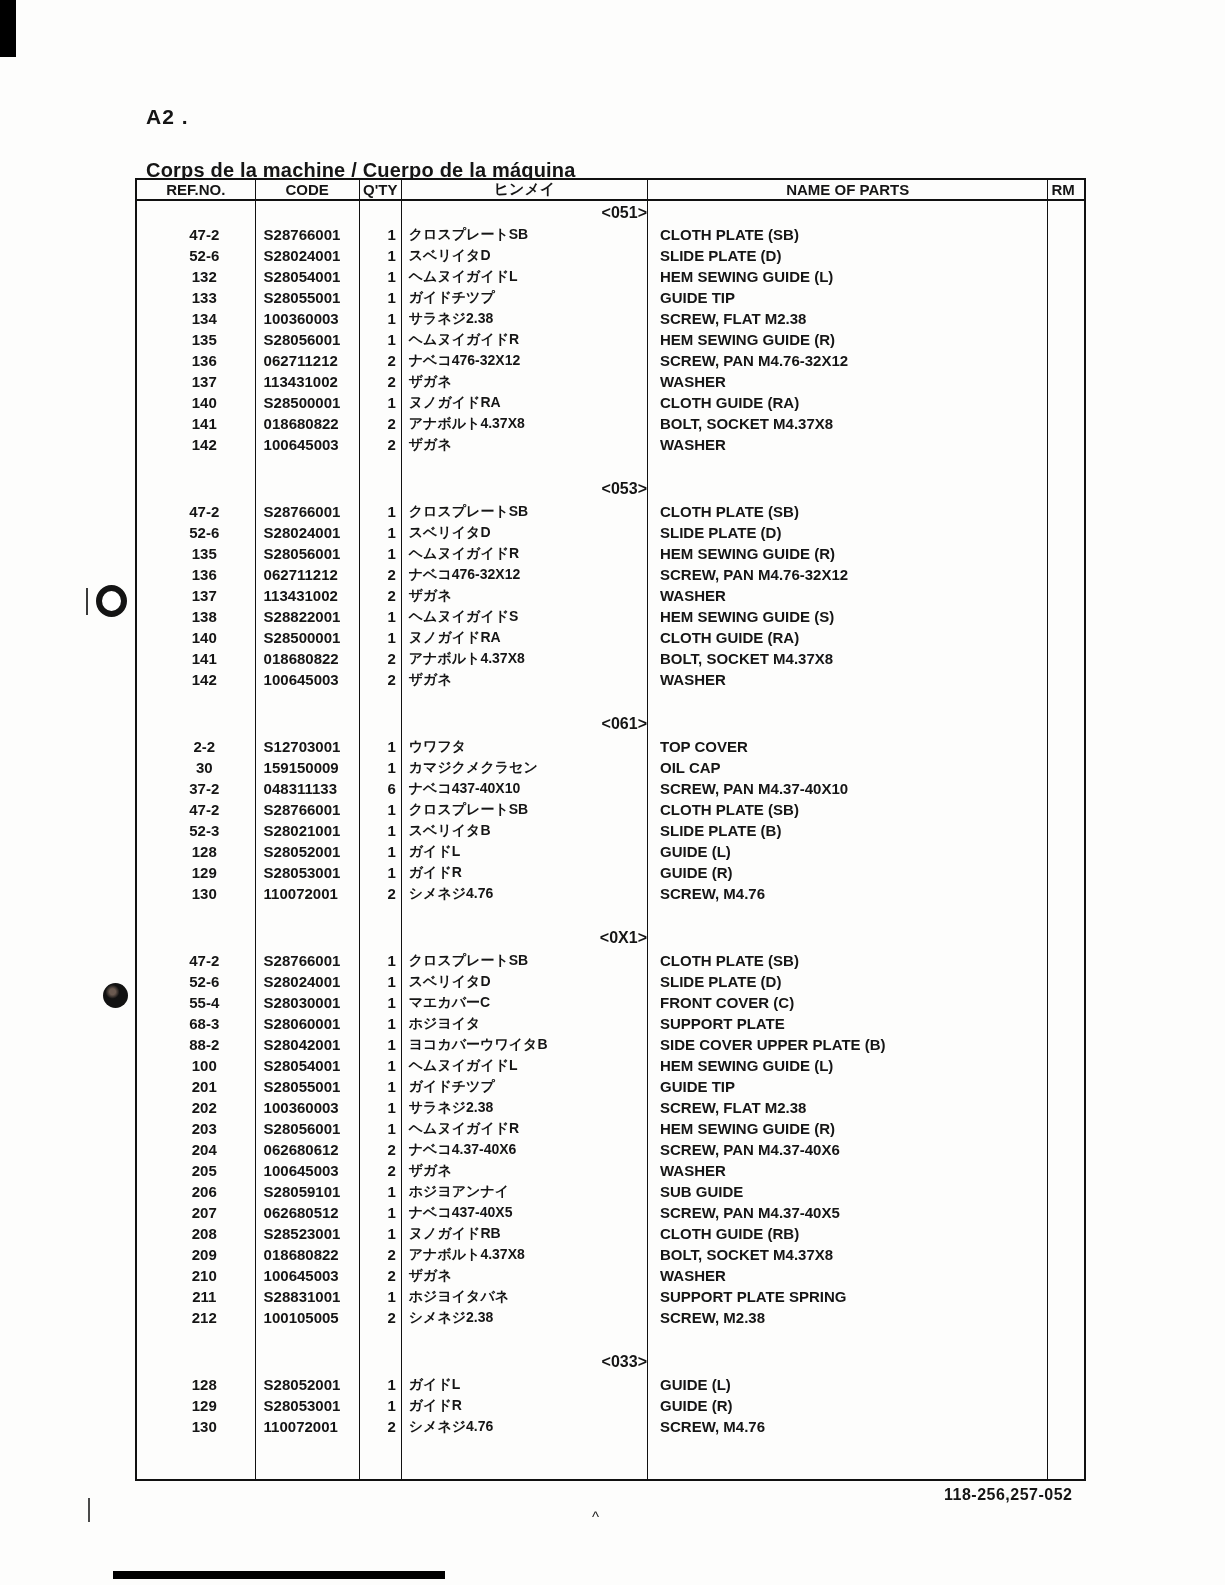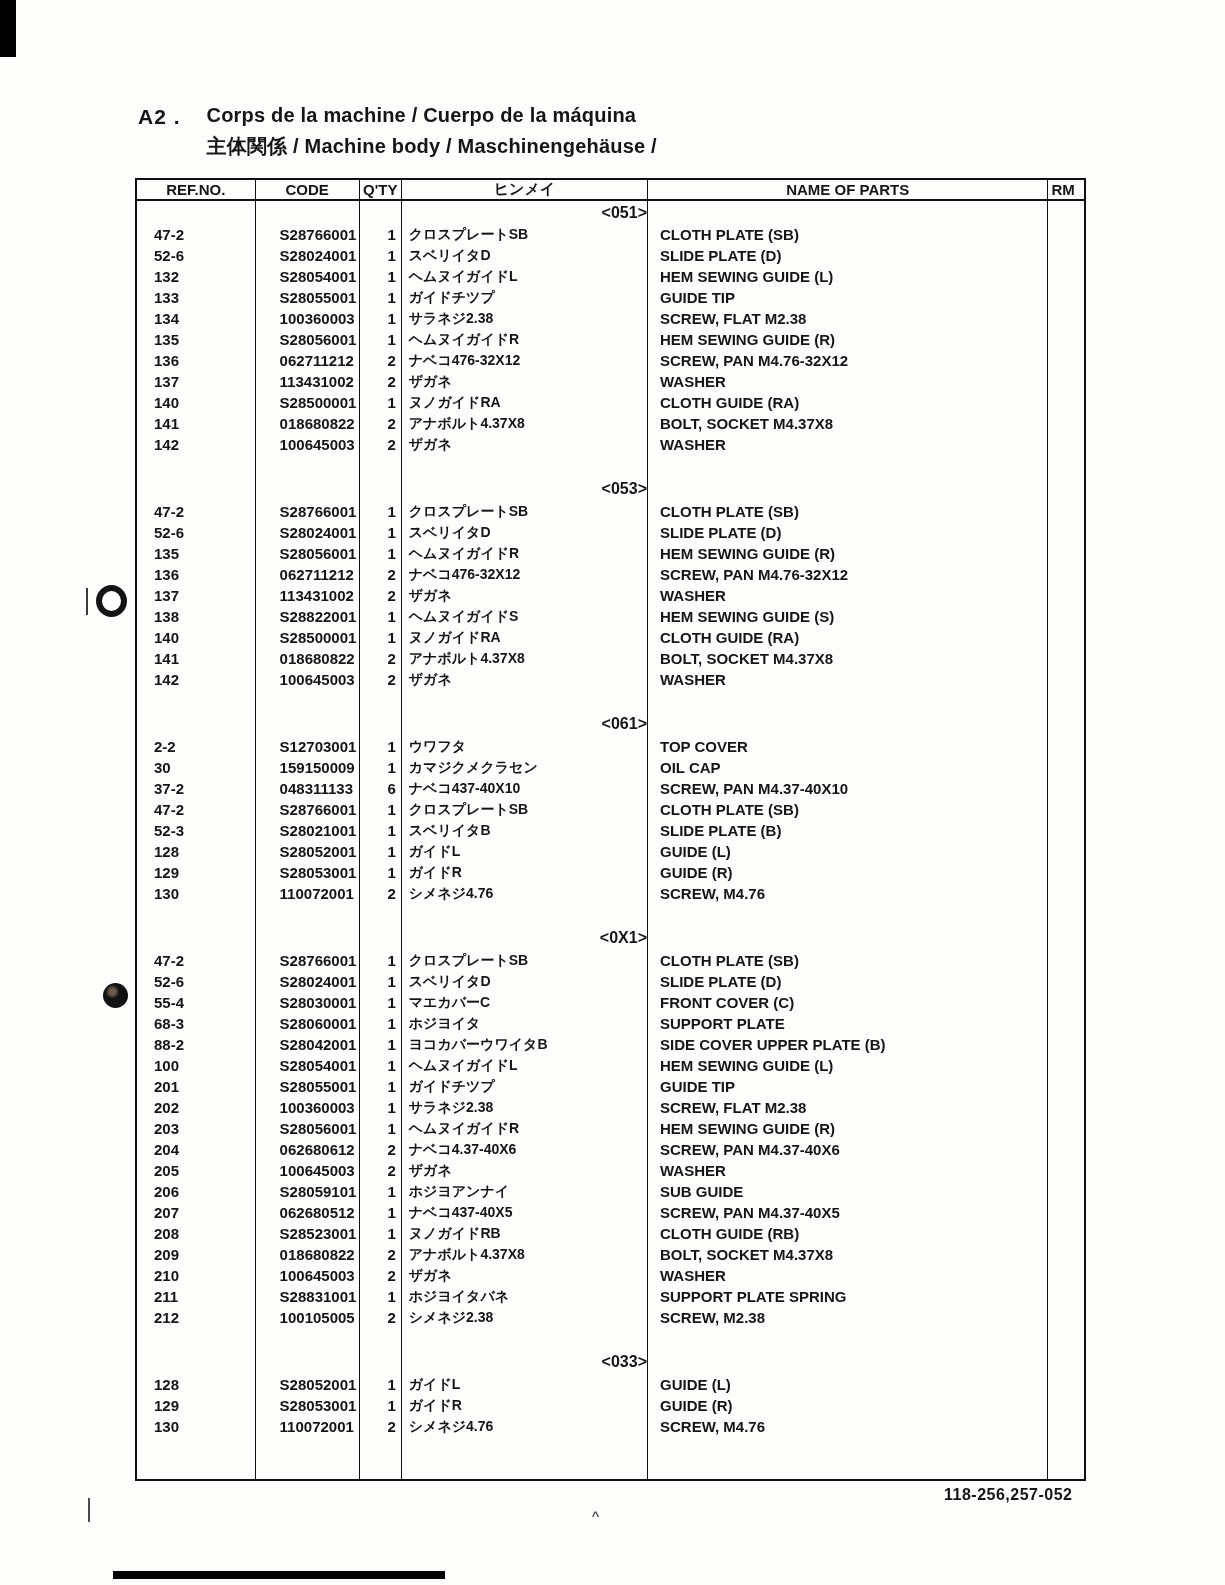--- a/index.html
+++ b/index.html
@@ -23,21 +23,21 @@
     position:absolute; left:103px; top:983px; width:25px; height:25px;
     border-radius:50%;
     background:radial-gradient(circle at 38% 35%, #6a5a50 0 3px, #121212 7px);
   }
   .edge-tick-1 { position:absolute; left:86px; top:588px; width:2px; height:27px; background:#3a3a3a; }
   .edge-tick-2 { position:absolute; left:88px; top:1498px; width:2px; height:24px; background:#4a4a4a; }
   .bottom-bar { position:absolute; left:113px; top:1571px; width:332px; height:8px; background:#000; }
   .caret-mark { position:absolute; left:592px; top:1508px; font-size:15px; color:#222; }
 
   
-  .title-block { position:absolute; left:138px; top:100px; display:flex; gap:26px; }
+  .title-block { position:absolute; left:146px; top:100px; display:flex; gap:26px;flex-direction:column; }
   .sec-label { font-size:21px; font-weight:700; letter-spacing:1px; padding-top:5px; }
   .title-lines { font-size:20px; font-weight:600; line-height:31px; letter-spacing:0.2px; }
 
   
   .table-wrap {
     position:absolute; left:135px; top:178px; width:951px; height:1303px;
     border:2.5px solid #111; background:#fdfdfc;
   }
   table.parts { border-collapse:collapse; table-layout:fixed; width:100%; height:100%; }
   th, td {
@@ -50,22 +50,22 @@
   thead th {
     height:14px; border-bottom:2.2px solid #111;
     text-align:center; font-size:15px; font-weight:700;
   }
   thead th.h-rm { text-align:left; padding-left:3px; }
   tr.data-row { height:21px; }
   tr.section-tag-row { height:24px; }
   tr.section-tag-row td.c-hinmei { font-size:16px; font-weight:700;text-align:right; }
   tr.spacer-row { height:22px; }
   tr.filler-row { height:auto; }
-  td.c-ref   { text-align:left; padding-left:17px; }
-  td.c-code  { text-align:left; padding-left:24px; }
+  td.c-ref   { text-align:center; padding-left:17px; }
+  td.c-code  { text-align:left; padding-left:8px; }
   td.c-qty   { text-align:right; padding-right:5px; }
   td.c-hinmei{ text-align:left; padding-left:7px; font-size:14px; }
   td.c-name  { text-align:left; padding-left:12px; }
 
   
   .footer-num { position:absolute; left:944px; top:1486px; font-size:16px; font-weight:700; letter-spacing:0.5px; }
 </style>
 </head>
 <body>
 

